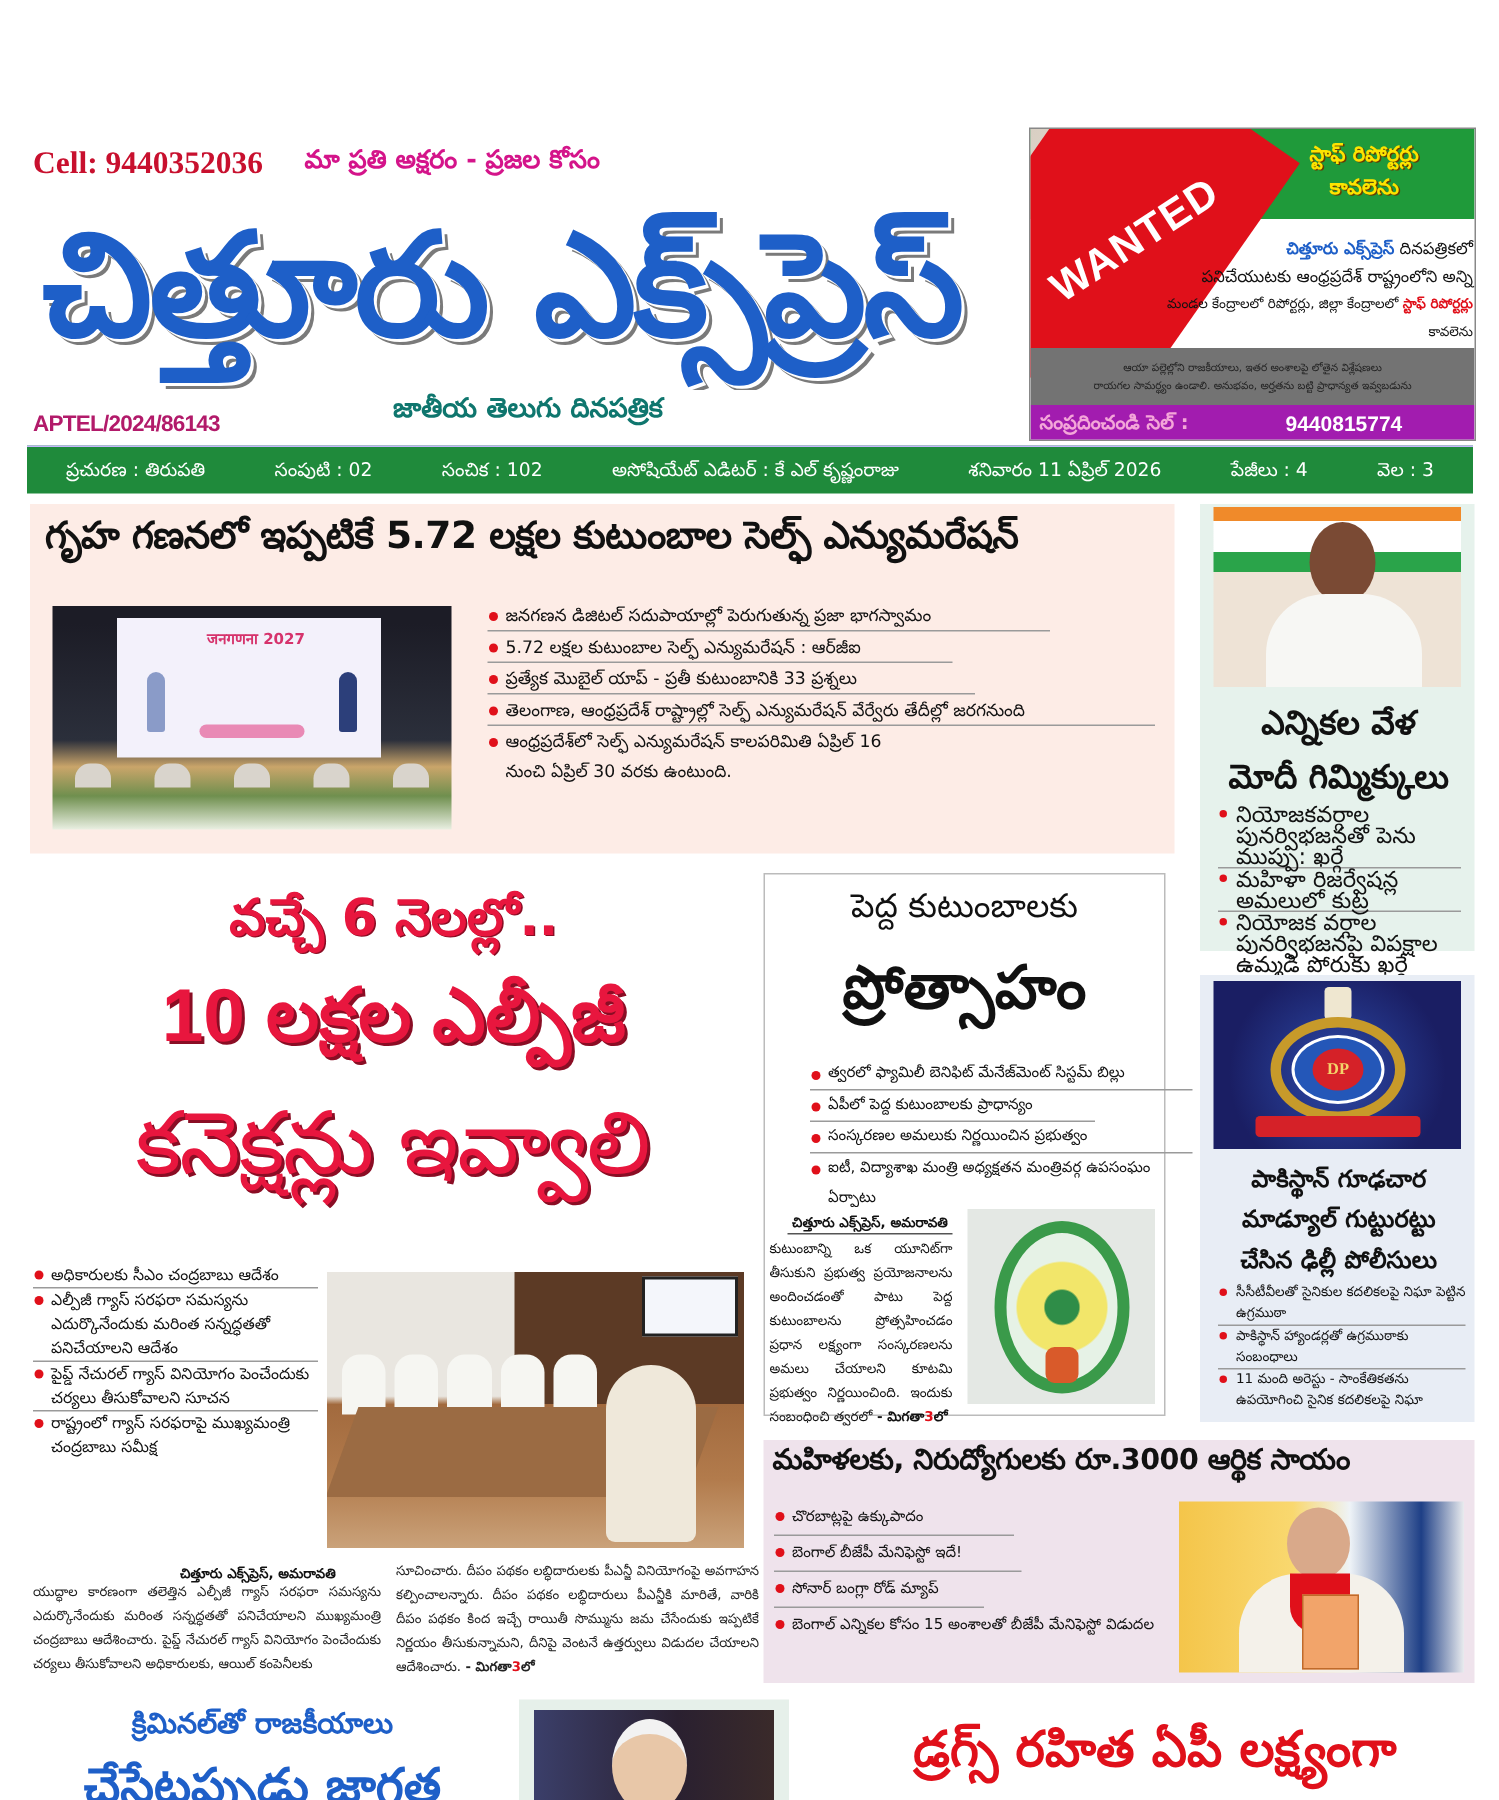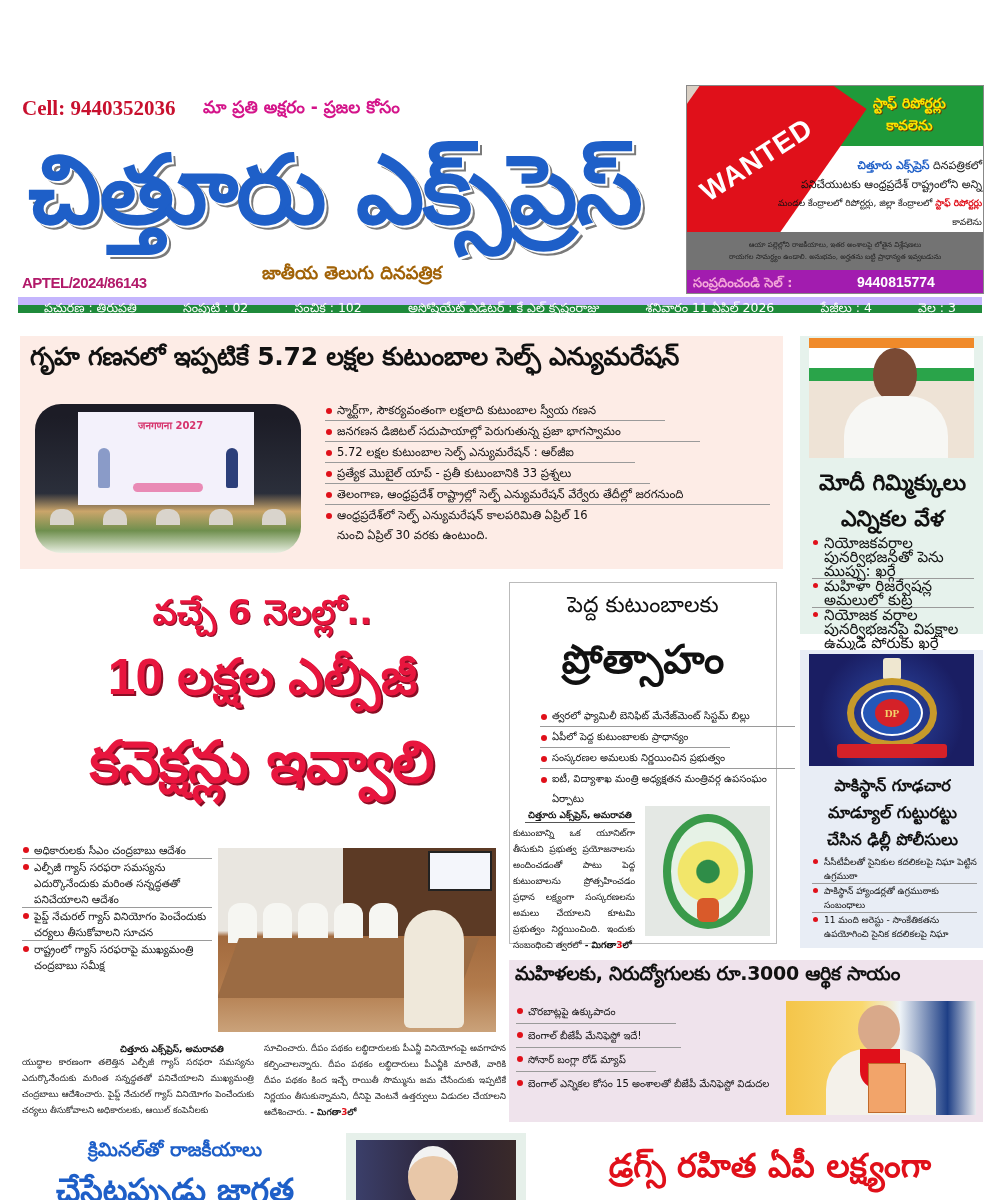--- a/index.html
+++ b/index.html
@@ -7,45 +7,45 @@
   body { position: relative; font-family: "DejaVu Sans", sans-serif; color: #111; }
 
   .abs { position: absolute; }
 
   
   .cell { left: 22px; top: 96px; font-family: "Liberation Serif", serif; font-weight: bold; font-size: 21px; color: #c8102e; }
   .tagline { left: 203px; top: 97px; font-size: 17px; font-weight: bold; color: #d4148a; }
   .logo { left: 28px; top: 120px; width: 655px; height: 140px; font-weight: bold; font-size: 96px; line-height: 140px; color: #1e5fc8;
           letter-spacing: -2px; text-shadow: 2px 2px 0 #fff, 4px 4px 0 #7a7a7a; white-space: nowrap; overflow: hidden; }
   .reg { left: 22px; top: 274px; font-family: "Liberation Sans Narrow", "Liberation Sans", sans-serif; font-size: 15px; font-weight: bold; color: #b21a6a; letter-spacing: -0.5px; }
-  .subtag { left: 262px; top: 262px; font-size: 18px; font-weight: bold; color: #a16207; }
+  .subtag { left: 262px; top: 262px; font-size: 18px; font-weight: bold; color: #0f766e; }
 
   
   .ad { left: 686px; top: 85px; width: 298px; height: 209px; border: 1px solid #888; overflow: hidden; background: #fff; }
   .ad-top { position: absolute; left: 0; top: 0; width: 100%; height: 60px; background: #1f9a3a; }
   .ad-photo { position: absolute; left: 0; top: 0; width: 120px; height: 60px; background: linear-gradient(120deg,#d9cfc3,#efe7dc); }
   .ad-diag { position: absolute; left: -20px; top: -40px; width: 150px; height: 220px; background: #e0101a; transform: rotate(35deg); }
   .ad-wanted { position: absolute; left: 6px; top: 58px; font-family: "Liberation Sans", sans-serif; font-weight: bold; font-size: 28px; color: #fff; transform: rotate(-33deg); letter-spacing: 1px; }
   .ad-heading { position: absolute; left: 150px; top: 6px; width: 145px; text-align: center; color: #fde400; font-weight: bold; font-size: 14px; line-height: 22px; text-shadow: 1px 1px 0 #6a3a00; }
   .ad-body { position: absolute; left: 70px; top: 70px; width: 225px; text-align: right; font-size: 11px; line-height: 19px; color: #111; }
   .ad-body .brand { color: #1e5fc8; font-weight: bold; }
   .ad-body .hl { color: #e0101a; font-weight: bold; }
   .ad-yellow { position: absolute; left: 0; top: 146px; width: 100%; height: 38px; background: #737373; font-size: 7px; line-height: 12px; padding: 7px 6px; text-align: center; color: #222; }
   .ad-purple { position: absolute; left: 0; top: 184px; width: 100%; height: 25px; background: #a21caf; color: #fff; font-weight: bold; font-size: 14px; line-height: 25px; }
   .ad-purple .lbl { position: absolute; left: 6px; color: #f4a6d9; font-size: 13px; }
   .ad-purple .num { position: absolute; left: 170px; font-family: "Liberation Sans", sans-serif; }
 
   
-  .strip { left: 18px; top: 297px; width: 964px; height: 16px; background: #1f8a3b; border-top: 8px solid #c4b5fd; color: #fff;
+  .strip { left: 18px; top: 297px; width: 964px; height: 32px; background: #1f8a3b; border-top: 1px solid #c4b5fd; color: #fff;
            font-size: 12.5px; display: flex; align-items: center; justify-content: space-between; padding: 0 26px 0 26px; }
 
   
   .s1 { left: 20px; top: 336px; width: 763px; height: 233px; background: #fdece6; }
   .s1-title { left: 30px; top: 342px; font-size: 25px; font-weight: bold; color: #111; white-space: nowrap; letter-spacing: -0.3px; }
-  .s1-photo { left: 35px; top: 404px; width: 266px; height: 149px; background: linear-gradient(#1c1c26 0%, #1c1c26 8%, #2b2f3b 60%, #caa56a 72%, #6f8f4e 85%, #e9efe2 100%); overflow: hidden; border-radius: 26px; }
+  .s1-photo { left: 35px; top: 404px; width: 266px; height: 149px; background: linear-gradient(#1c1c26 0%, #1c1c26 8%, #2b2f3b 60%, #caa56a 72%, #6f8f4e 85%, #e9efe2 100%); overflow: hidden; }
   .s1-screen { position: absolute; left: 43px; top: 8px; width: 176px; height: 93px; background: #f3f1fb; }
   .s1-screen-title { position: absolute; left: 60px; top: 6px; font-size: 10px; font-weight: bold; color: #d6336c; }
   .s1-screen-pill { position: absolute; left: 55px; top: 71px; width: 70px; height: 9px; border-radius: 5px; background: #e98ab5; }
   .fig { position: absolute; width: 12px; height: 40px; border-radius: 6px 6px 2px 2px; }
   .people { position: absolute; left: 0; top: 105px; width: 100%; height: 16px; display: flex; justify-content: space-around; }
   .people span { width: 24px; height: 16px; border-radius: 10px 10px 0 0; background: #d9d4cc; }
 
   .bul { font-size: 11.5px; line-height: 20px; color: #111; }
   .bul li { list-style: none; position: relative; padding-left: 12px; border-bottom: 1px solid #9a9a9a; }
   .bul li::before { content: ""; position: absolute; left: 1px; top: 8px; width: 6px; height: 6px; border-radius: 50%; background: #e0101a; }
@@ -68,21 +68,21 @@
   .pol-core { position: absolute; left: 66px; top: 45px; width: 34px; height: 28px; border-radius: 50%; background: #d52128; color: #f3d36a; font-size: 11px; font-weight: bold; text-align: center; line-height: 28px; font-family: "Liberation Serif", serif; }
   .pol-emblem { position: absolute; left: 74px; top: 4px; width: 18px; height: 22px; background: #efe7d0; border-radius: 3px; }
   .pol-ribbon { position: absolute; left: 28px; top: 90px; width: 110px; height: 14px; background: #d52128; border-radius: 3px; }
   .rc2-title { left: 805px; top: 772px; width: 175px; text-align: center; font-size: 16px; line-height: 27px; font-weight: bold; }
   .rc2-bul { left: 812px; top: 855px; width: 165px; font-size: 9px; line-height: 14px; }
   .rc2-bul li::before { top: 4px; width: 5px; height: 5px; }
 
   
   .lpg-kicker { left: 20px; top: 592px; width: 485px; text-align: center; font-size: 34px; font-weight: bold; color: #e8163e; text-shadow: 1px 1px 0 #8a0d24; }
   .lpg-main1 { left: 20px; top: 648px; width: 485px; text-align: center; font-family: "Liberation Sans", sans-serif; font-size: 50px; font-weight: bold; color: #e8163e; text-shadow: 2px 2px 0 #8a0d24; white-space: nowrap; }
-  .lpg-main2 { left: 14px; top: 728px; width: 495px; text-align: center; font-size: 58px; font-weight: bold; color: #e8163e; text-shadow: 2px 2px 0 #8a0d24; white-space: nowrap; letter-spacing: -1px; }
+  .lpg-main2 { left: 14px; top: 728px; width: 495px; text-align: center; font-size: 58px; font-weight: normal; color: #e8163e; text-shadow: 2px 2px 0 #8a0d24; white-space: nowrap; letter-spacing: -1px; }
   .lpg-bul { left: 22px; top: 842px; width: 190px; font-size: 10.5px; line-height: 16px; }
   .lpg-bul li::before { top: 5px; }
   .lpg-photo { left: 218px; top: 848px; width: 278px; height: 184px; background: linear-gradient(#e9e6e0 0%, #e9e6e0 45%, #a26a3e 48%, #b27b4c 75%, #caa27a 100%); overflow: hidden; }
   .lpg-wall { position: absolute; left: 125px; top: 0; width: 153px; height: 88px; background: #5c3a25; }
   .lpg-tv { position: absolute; left: 210px; top: 3px; width: 64px; height: 40px; background: #f4f6fb; border: 2px solid #222; }
   .lpg-table { position: absolute; left: 10px; top: 90px; width: 240px; height: 60px; background: #9b6b43; transform: skewX(-20deg); }
   .lpg-cm { position: absolute; left: 186px; top: 62px; width: 60px; height: 118px; border-radius: 30px 30px 6px 6px; background: #efe8da; }
   .lpg-row { position: absolute; left: 10px; top: 55px; width: 170px; height: 40px; display: flex; gap: 6px; }
   .lpg-row span { flex: 1; border-radius: 12px 12px 0 0; background: #f6f6f2; }
   .lpg-byline { left: 120px; top: 1044px; font-size: 9px; font-weight: bold; }
@@ -176,36 +176,35 @@
   </div>
   <div class="people">
       <span></span>
       <span></span>
       <span></span>
       <span></span>
       <span></span>
     </div>
 </div>
 <ul class="abs bul s1-bul">
-  <li style="width:340px">స్మార్ట్‌గా, సౌకర్యవంతంగా లక్షలాది కుటుంబాల స్వీయ గణన</li>
   <li style="width:375px">జనగణన డిజిటల్ సదుపాయాల్లో పెరుగుతున్న ప్రజా భాగస్వామం</li>
   <li style="width:310px">5.72 లక్షల కుటుంబాల సెల్ఫ్ ఎన్యుమరేషన్ : ఆర్‌జీఐ</li>
   <li style="width:325px">ప్రత్యేక మొబైల్ యాప్ - ప్రతీ కుటుంబానికి 33 ప్రశ్నలు</li>
   <li>తెలంగాణ, ఆంధ్రప్రదేశ్ రాష్ట్రాల్లో సెల్ఫ్ ఎన్యుమరేషన్ వేర్వేరు తేదీల్లో జరగనుంది</li>
   <li class="nb" style="width:290px">ఆంధ్రప్రదేశ్‌లో సెల్ఫ్ ఎన్యుమరేషన్ కాలపరిమితి ఏప్రిల్ 16 నుంచి ఏప్రిల్ 30 వరకు ఉంటుంది.</li>
 </ul>
 
 <div class="abs rc1"></div>
 <div class="abs kharge">
   <div class="kh-head"></div>
   <div class="kh-body"></div>
 </div>
 <div class="abs rc1-title">
+  <div>ఎన్నికల వేళ</div>
   <div>మోదీ గిమ్మిక్కులు</div>
-  <div>ఎన్నికల వేళ</div>
 </div>
 <ul class="abs bul rc1-bul">
   <li>నియోజకవర్గాల పునర్విభజనతో పెను ముప్పు: ఖర్గే</li>
   <li>మహిళా రిజర్వేషన్ల అమలులో కుట్ర</li>
   <li>నియోజక వర్గాల పునర్విభజనపై విపక్షాల ఉమ్మడి పోరుకు ఖర్గే పిలుపు</li>
 </ul>
 
 <div class="abs rc2"></div>
 <div class="abs police">
   <div class="pol-emblem"></div>

